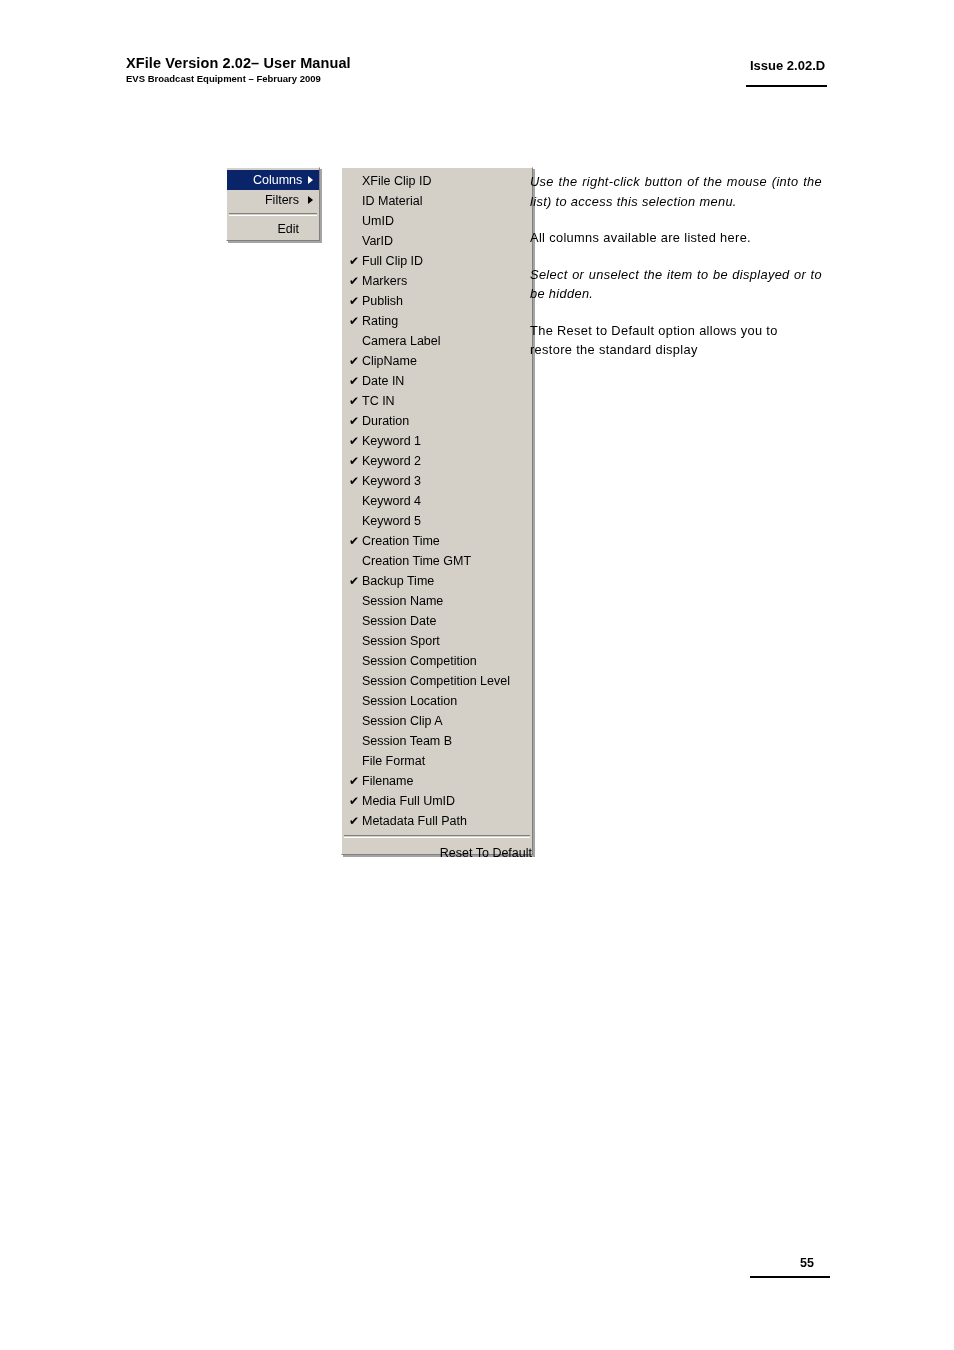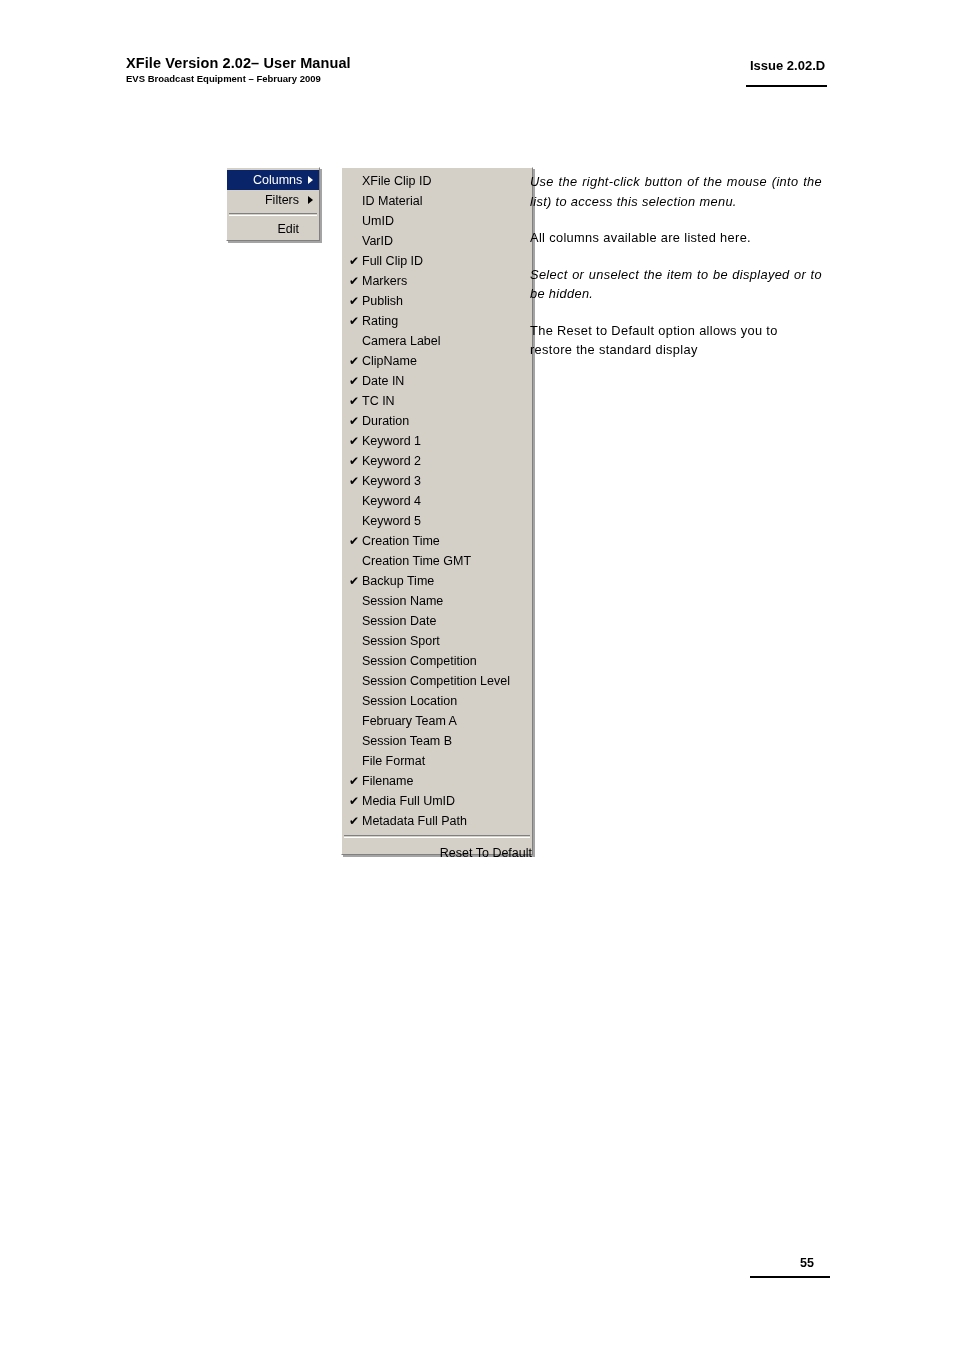--- a/index.html
+++ b/index.html
@@ -250,21 +250,21 @@
       <div class="ci"><span class="check"></span><span class="ci-label">Keyword 5</span></div>
       <div class="ci"><span class="check">✔</span><span class="ci-label">Creation Time</span></div>
       <div class="ci"><span class="check"></span><span class="ci-label">Creation Time GMT</span></div>
       <div class="ci"><span class="check">✔</span><span class="ci-label">Backup Time</span></div>
       <div class="ci"><span class="check"></span><span class="ci-label">Session Name</span></div>
       <div class="ci"><span class="check"></span><span class="ci-label">Session Date</span></div>
       <div class="ci"><span class="check"></span><span class="ci-label">Session Sport</span></div>
       <div class="ci"><span class="check"></span><span class="ci-label">Session Competition</span></div>
       <div class="ci"><span class="check"></span><span class="ci-label">Session Competition Level</span></div>
       <div class="ci"><span class="check"></span><span class="ci-label">Session Location</span></div>
-      <div class="ci"><span class="check"></span><span class="ci-label">February Team A</span></div>
+      <div class="ci"><span class="check"></span><span class="ci-label">Session Clip A</span></div>
       <div class="ci"><span class="check"></span><span class="ci-label">Session Team B</span></div>
       <div class="ci"><span class="check"></span><span class="ci-label">File Format</span></div>
       <div class="ci"><span class="check">✔</span><span class="ci-label">Filename</span></div>
       <div class="ci"><span class="check">✔</span><span class="ci-label">Media Full UmID</span></div>
       <div class="ci"><span class="check">✔</span><span class="ci-label">Metadata Full Path</span></div>
     </div>
   <div class="sep"></div>
   <div class="reset">Reset To Default</div>
 </div>
 

